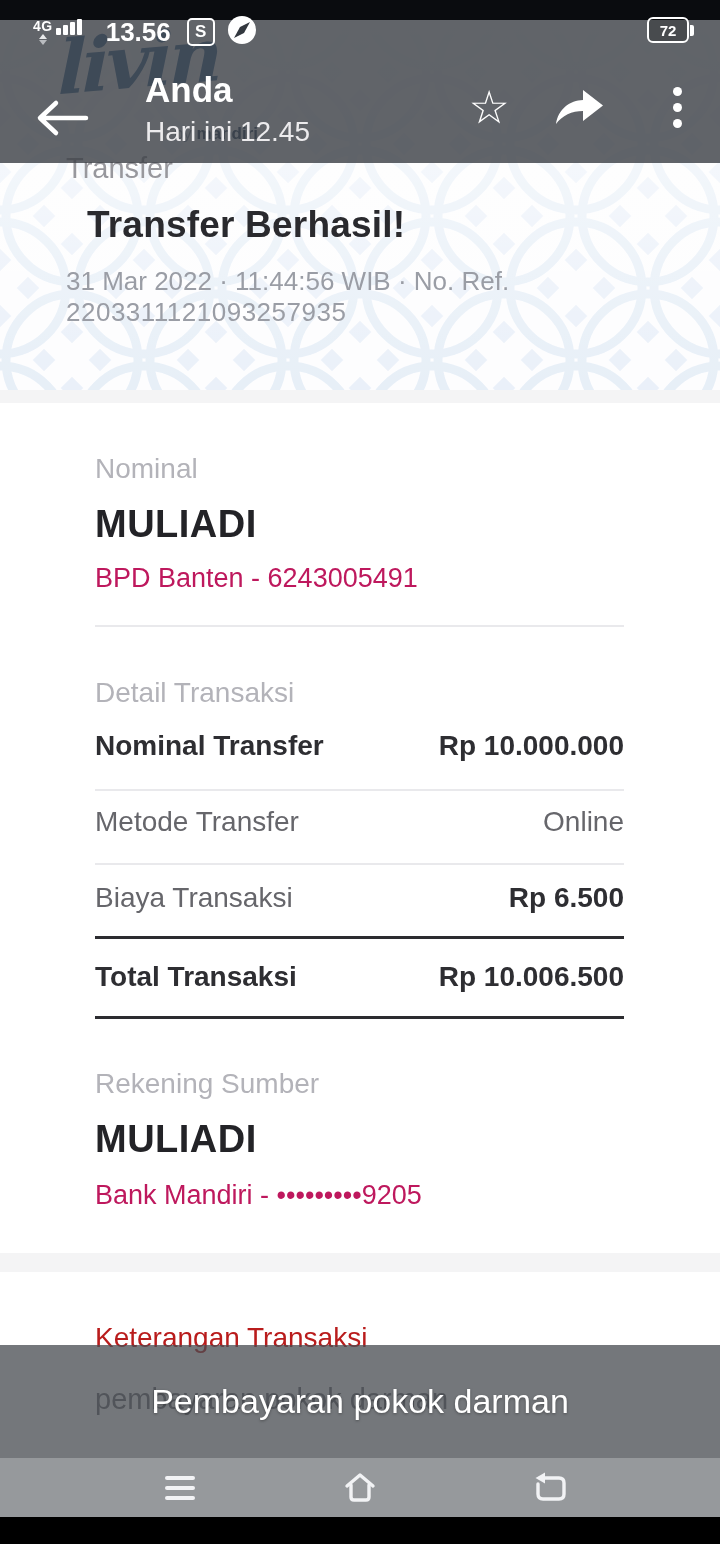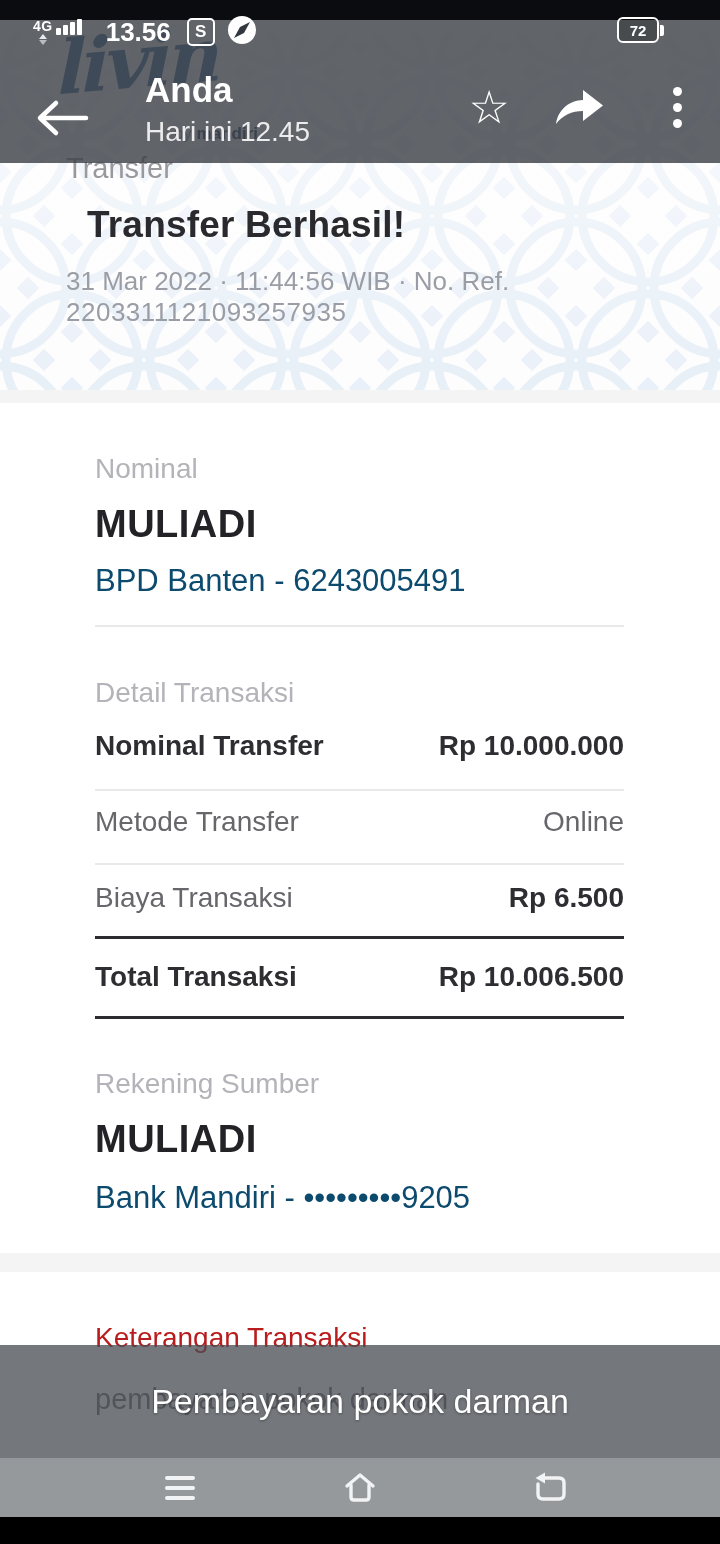--- a/index.html
+++ b/index.html
@@ -26,21 +26,21 @@
   .r-title { position:absolute; left:64px; top:204px; font-size:37px; font-weight:700; color:#2a2a2e; letter-spacing:.2px;margin-left:23px; }
   .r-meta1 { position:absolute; left:66px; top:266px; font-size:26px; color:#9a9da5; }
   .r-meta2 { position:absolute; left:66px; top:297px; font-size:26px; color:#9a9da5; letter-spacing:.5px; }
 
   .band { position:absolute; left:0; width:720px; background:#f4f4f5; }
   .band1 { top:390px; height:13px; }
   .band2 { top:1253px; height:19px; }
 
   .sec-label { position:absolute; left:95px; font-size:28px; color:#b3b3b9; }
   .big-name { position:absolute; left:95px; font-size:38px; font-weight:800; color:#232327; letter-spacing:.5px; }
-  .bank-line { position:absolute; left:95px; font-size:31px; color:#0c4a6e; }
+  .bank-line { position:absolute; left:95px; font-size:27px; color:#be185d; }
 
   .divider { position:absolute; left:95px; width:529px; height:2px; background:#e9e9ec; }
   .divider-dark { position:absolute; left:95px; width:529px; height:3px; background:#2c2c30; }
 
   .d-row { position:absolute; left:95px; width:529px; display:flex; align-items:center; justify-content:space-between;text-align:center; }
   .d-row .lab, .d-row .val { font-size:28px; color:#66666b; }
   .d-row .b { font-weight:800; color:#2e2e32; }
 
   .note-value { position:absolute; left:95px; top:1383px; font-size:29px; color:#6f6f74; }
 
@@ -59,21 +59,21 @@
   .tri-up { width:0; height:0; border-left:4px solid transparent; border-right:4px solid transparent; border-bottom:5px solid #e8e9ea; }
   .tri-dn { width:0; height:0; border-left:4px solid transparent; border-right:4px solid transparent; border-top:5px solid #b9bcc0; }
   .bars { display:flex; align-items:flex-end; gap:2px; }
   .bars i { display:block; width:5px; background:#fff; border-radius:1px; }
   .bars i:nth-child(1){height:7px;} .bars i:nth-child(2){height:10px;}
   .bars i:nth-child(3){height:13px;} .bars i:nth-child(4){height:16px;}
   .st-time { margin-left:24px; font-size:26px; font-weight:600; }
   .s-badge { margin-left:16px; width:28px; height:28px; border:2.5px solid #fff; border-radius:5px;
       display:flex; align-items:center; justify-content:center; font-size:17px; font-weight:bold; }
   .compass { margin-left:12px; }
-  .battery { position:absolute; right:56px; top:4px; display:flex; align-items:center; }
+  .battery { position:absolute; right:26px; top:4px; display:flex; align-items:center; }
   .bat-body { width:42px; height:26px; border:2.5px solid #fff; border-radius:6px; background:rgba(0,0,0,.25);
       display:flex; align-items:center; justify-content:center; font-size:15px; font-weight:bold; }
   .bat-nub { width:4px; height:11px; background:#fff; border-radius:0 2px 2px 0; margin-left:1px; }
 
   .header-row { position:absolute; left:0; top:70px; width:720px; height:90px; z-index:13; }
   .back-btn { position:absolute; left:34px; top:24px; width:60px; height:48px; display:flex; align-items:center; }
   .hdr-titles { position:absolute; left:145px; top:0; }
   .hdr-title { font-size:35px; font-weight:bold; color:#fff; }
   .hdr-sub { font-size:28px; color:#ecebed; margin-top:6px; }
   .hdr-icons { position:absolute; right:0; top:14px; display:flex; align-items:center; }

